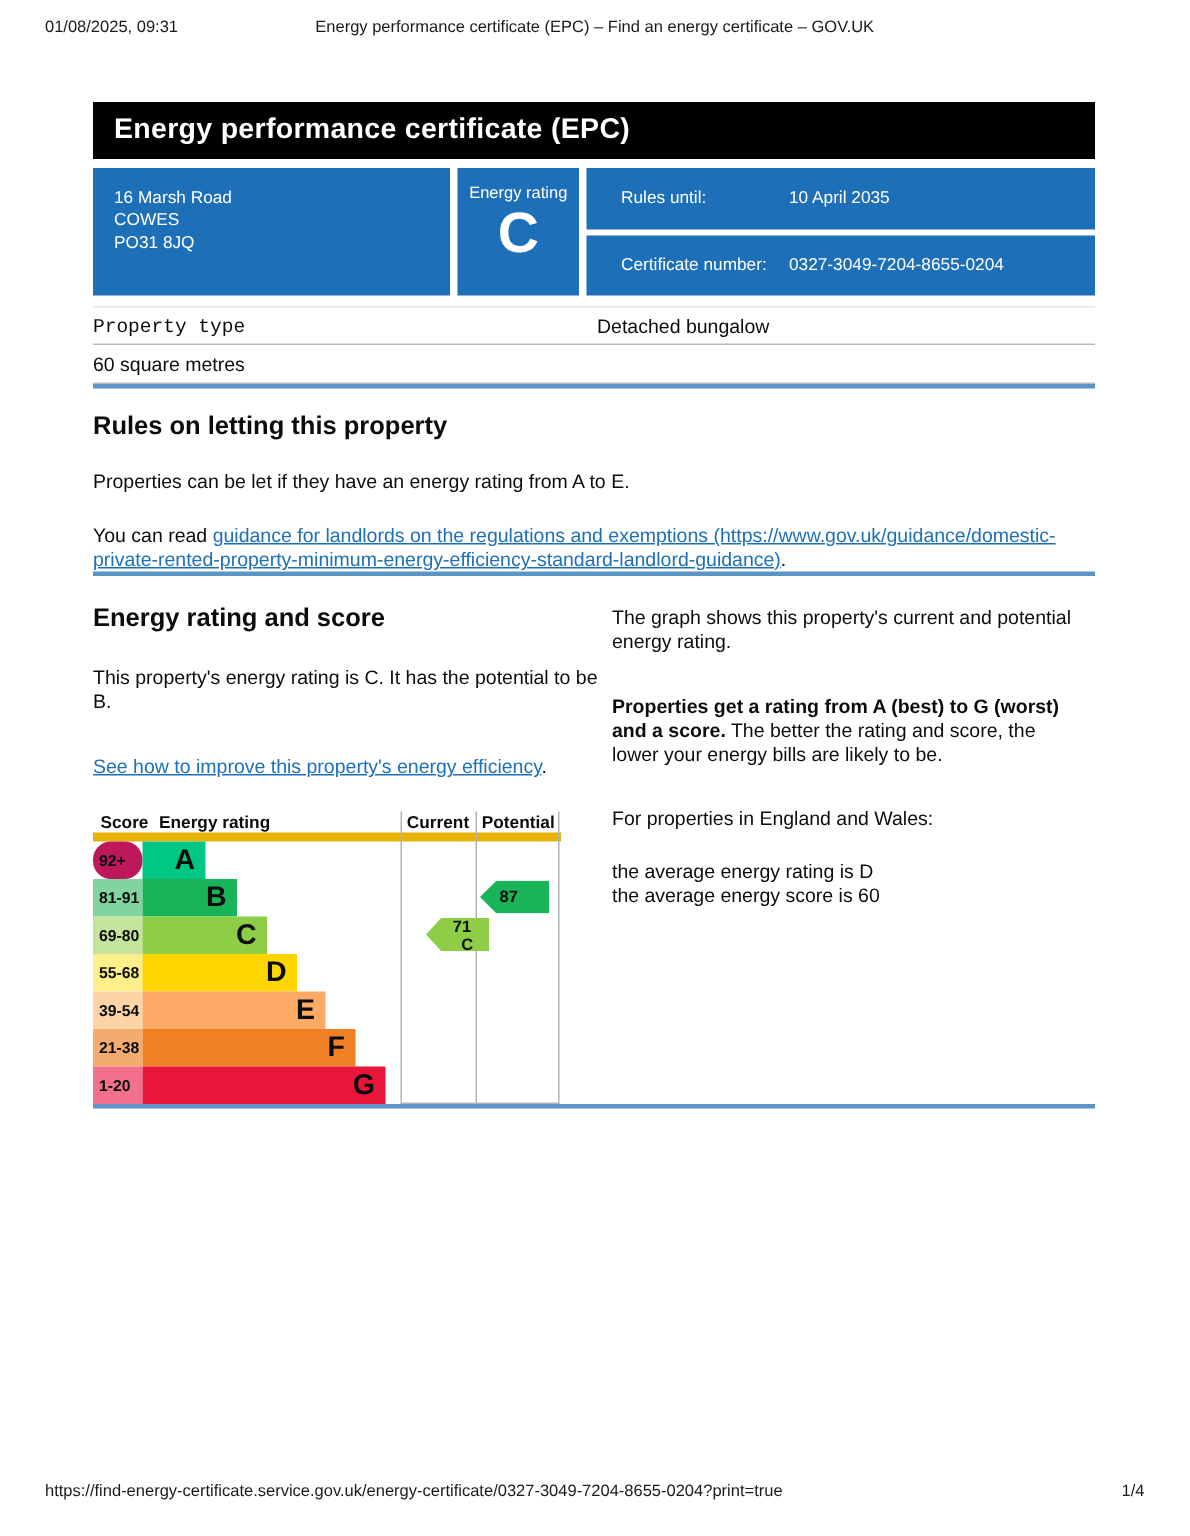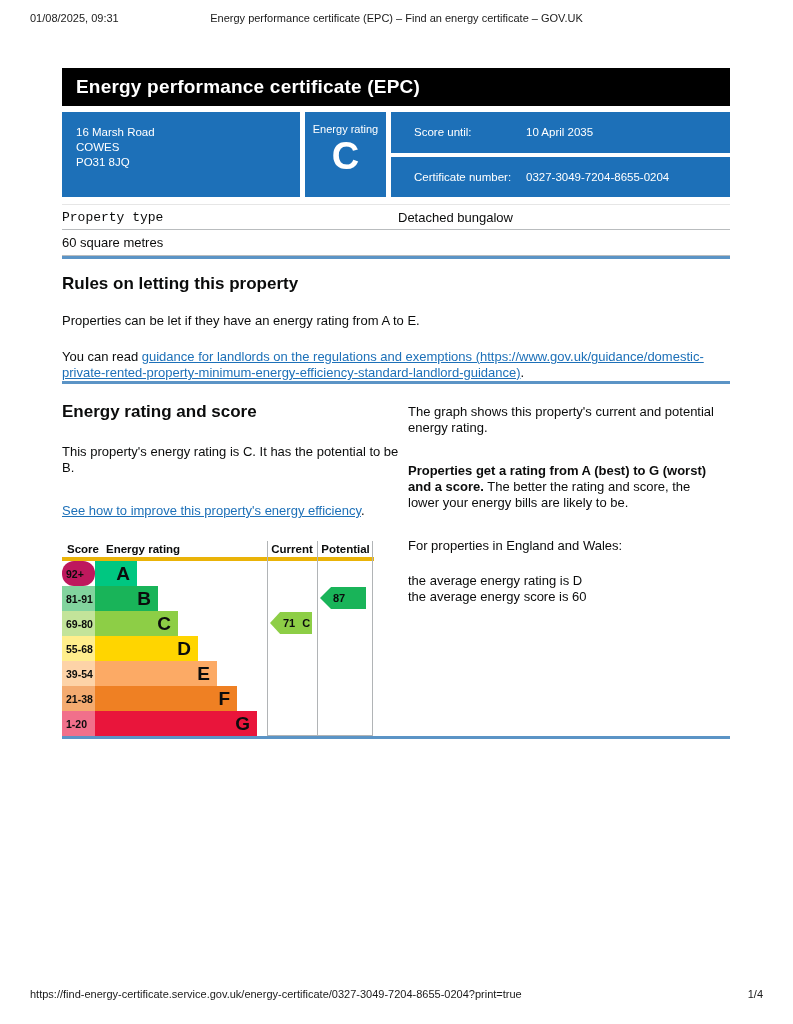--- a/index.html
+++ b/index.html
@@ -53,34 +53,34 @@
   .col-left{width:340px;}
   .col-right{width:307px;margin-left:6px;}
   .left-p{margin-top:22px;}
   .left-link{display:inline-block;margin-top:27px;line-height:16px;}
   .right-p1{margin-top:2px;}
   .right-p2{margin-top:27px;}
   .right-p3{margin-top:27px;}
   .right-p4{margin-top:19px;}
   
   .epc{position:relative;margin-top:22px;width:312px;}
-  .epc-header{display:flex;height:20px;align-items:center;font-weight:bold;font-size:11.5px;border-bottom:4px solid #eab308;}
+  .epc-header{display:flex;height:20px;align-items:flex-end;font-weight:bold;font-size:11.5px;border-bottom:6px solid #eab308;}
   .h-score{width:33px;padding-left:5px;}
   .h-rating{width:172px;padding-left:11px;}
   .h-current{width:50px;text-align:center;}
   .h-potential{width:57px;text-align:center;}
   .epc-row{display:flex;height:25px;}
   .cell-score{width:33px;display:flex;align-items:center;padding-left:4px;font-weight:bold;font-size:10.5px;}
   .cell-bar-area{width:172px;}
   .bar{height:100%;display:flex;align-items:center;justify-content:flex-end;padding-right:7px;font-weight:bold;font-size:19px;}
   .epc-colbox{position:absolute;top:0;left:205px;width:106px;height:100%;border-left:1px solid var(--border-grey);border-right:1px solid var(--border-grey);border-bottom:1px solid var(--border-grey);}
   .epc-colbox .mid{position:absolute;top:0;left:49px;height:100%;border-left:1px solid var(--border-grey);}
   .arrow{position:absolute;height:22px;display:flex;align-items:center;font-weight:bold;font-size:11px;color:#0b0c0c;clip-path:polygon(24% 0,100% 0,100% 100%,24% 100%,0 50%);padding-left:13px;}
   .arrow .sc{margin-right:7px;}
-  .arrow-current{left:208px;width:42px;}
+  .arrow-current{left:222px;width:42px;flex-direction:column;}
   .arrow-potential{left:258px;width:46px;gap:28px;}
 </style>
 </head>
 <body>
 
 <div class="page-header">
   <span class="ph-datetime">01/08/2025, 09:31</span>
   <span class="ph-title">Energy performance certificate (EPC) – Find an energy certificate – GOV.UK</span>
 </div>
 
@@ -95,21 +95,21 @@
       <div>16 Marsh Road</div>
       <div>COWES</div>
       <div>PO31 8JQ</div>
     </div>
     <div class="rating-box">
       <div class="lbl">Energy rating</div>
       <div class="big">C</div>
     </div>
     <div class="kv-stack">
       <div class="kv">
-        <span class="k">Score until:</span>
+        <span class="k">Rules until:</span>
         <span class="v">10 April 2035</span>
       </div>
       <div class="kv">
         <span class="k">Certificate number:</span>
         <span class="v">0327-3049-7204-8655-0204</span>
       </div>
     </div>
   </div>
 
   <div class="ptable">

